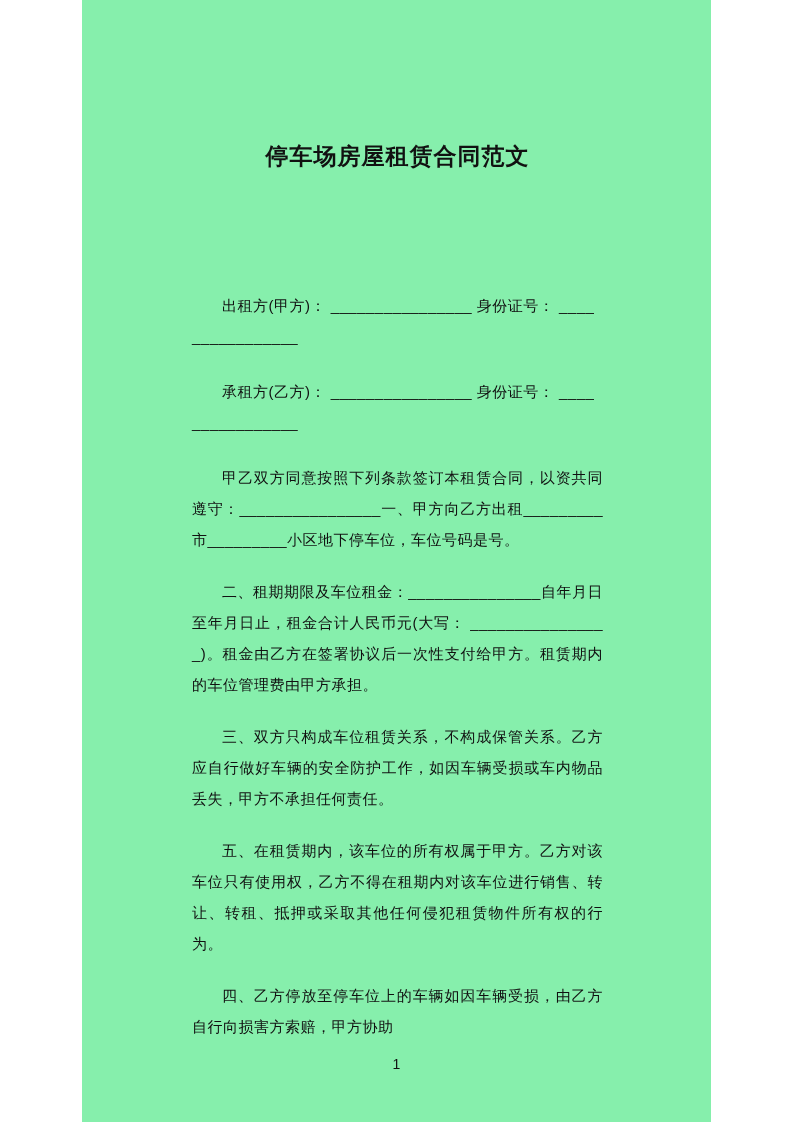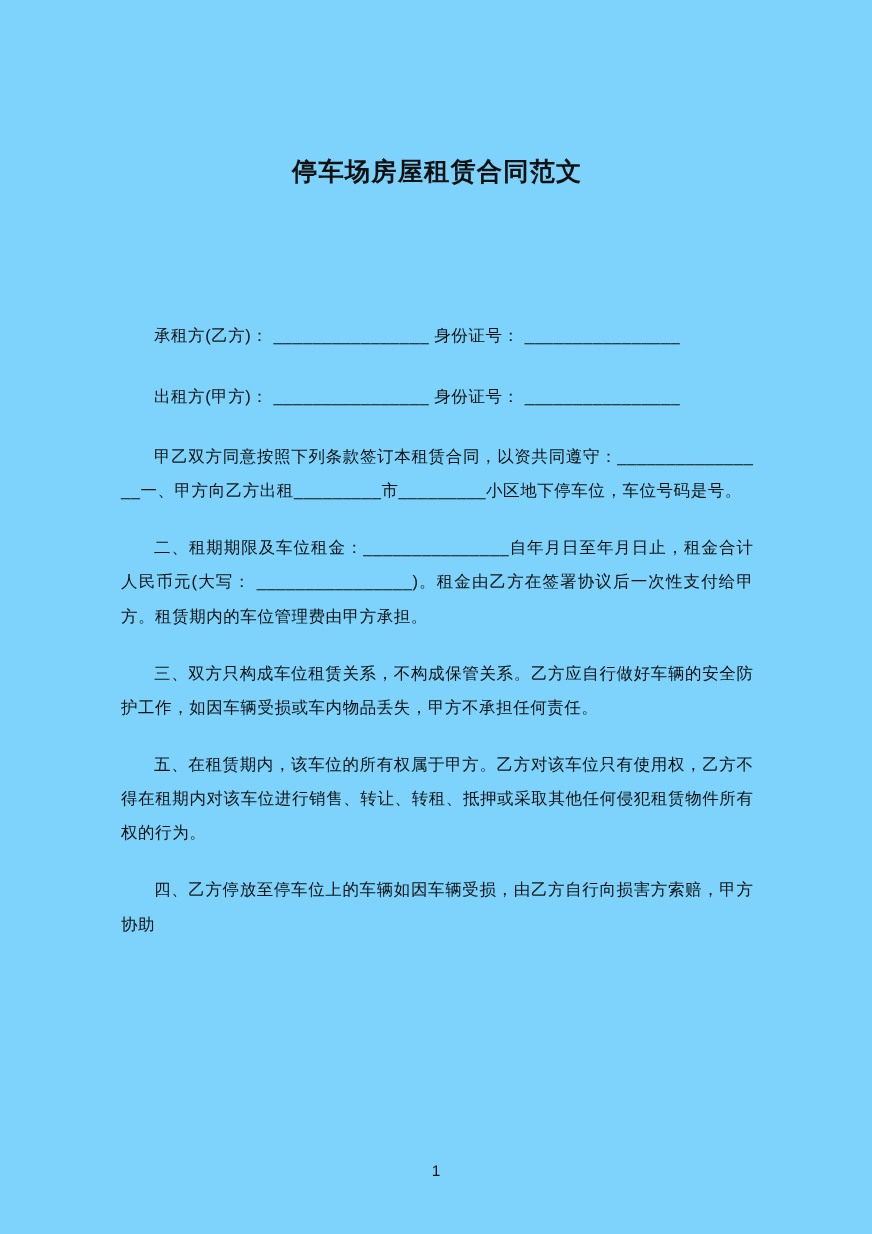--- a/index.html
+++ b/index.html
@@ -6,24 +6,24 @@
     margin: 0;
     padding: 0;
     background: #ffffff;
   }
   body {
     font-family: "Liberation Sans", "DejaVu Sans", sans-serif;
     color: #111111;
   }
   .page {
     position: relative;
-    width: 793px;
+    width: 629px;
     height: 1122px;
     margin: 0 auto;
-    background: #7dd3fc;
+    background: #86efac;
     box-sizing: border-box;
     padding: 143px 108px 0 110px;
     overflow: hidden;
   }
   .doc-title {
     margin: 0 0 119px 0;
     text-align: center;
     font-size: 23px;
     line-height: 1.2;
     font-weight: bold;
@@ -57,23 +57,23 @@
 </style>
 </head>
 <body>
 
 <div class="page">
 
   <h1 class="doc-title">停车场房屋租赁合同范文</h1>
 
   <div class="doc-body">
 
+    <p class="para para-party">出租方(甲方)： ________________ 身份证号： ________________</p>
+
     <p class="para para-party">承租方(乙方)： ________________ 身份证号： ________________</p>
-
-    <p class="para para-party">出租方(甲方)： ________________ 身份证号： ________________</p>
 
     <p class="para">甲乙双方同意按照下列条款签订本租赁合同，以资共同遵守：________________一、甲方向乙方出租_________市_________小区地下停车位，车位号码是号。</p>
 
     <p class="para">二、租期期限及车位租金：_______________自年月日至年月日止，租金合计人民币元(大写： ________________)。租金由乙方在签署协议后一次性支付给甲方。租赁期内的车位管理费由甲方承担。</p>
 
     <p class="para">三、双方只构成车位租赁关系，不构成保管关系。乙方应自行做好车辆的安全防护工作，如因车辆受损或车内物品丢失，甲方不承担任何责任。</p>
 
     <p class="para">五、在租赁期内，该车位的所有权属于甲方。乙方对该车位只有使用权，乙方不得在租期内对该车位进行销售、转让、转租、抵押或采取其他任何侵犯租赁物件所有权的行为。</p>
 
     <p class="para">四、乙方停放至停车位上的车辆如因车辆受损，由乙方自行向损害方索赔，甲方协助</p>

